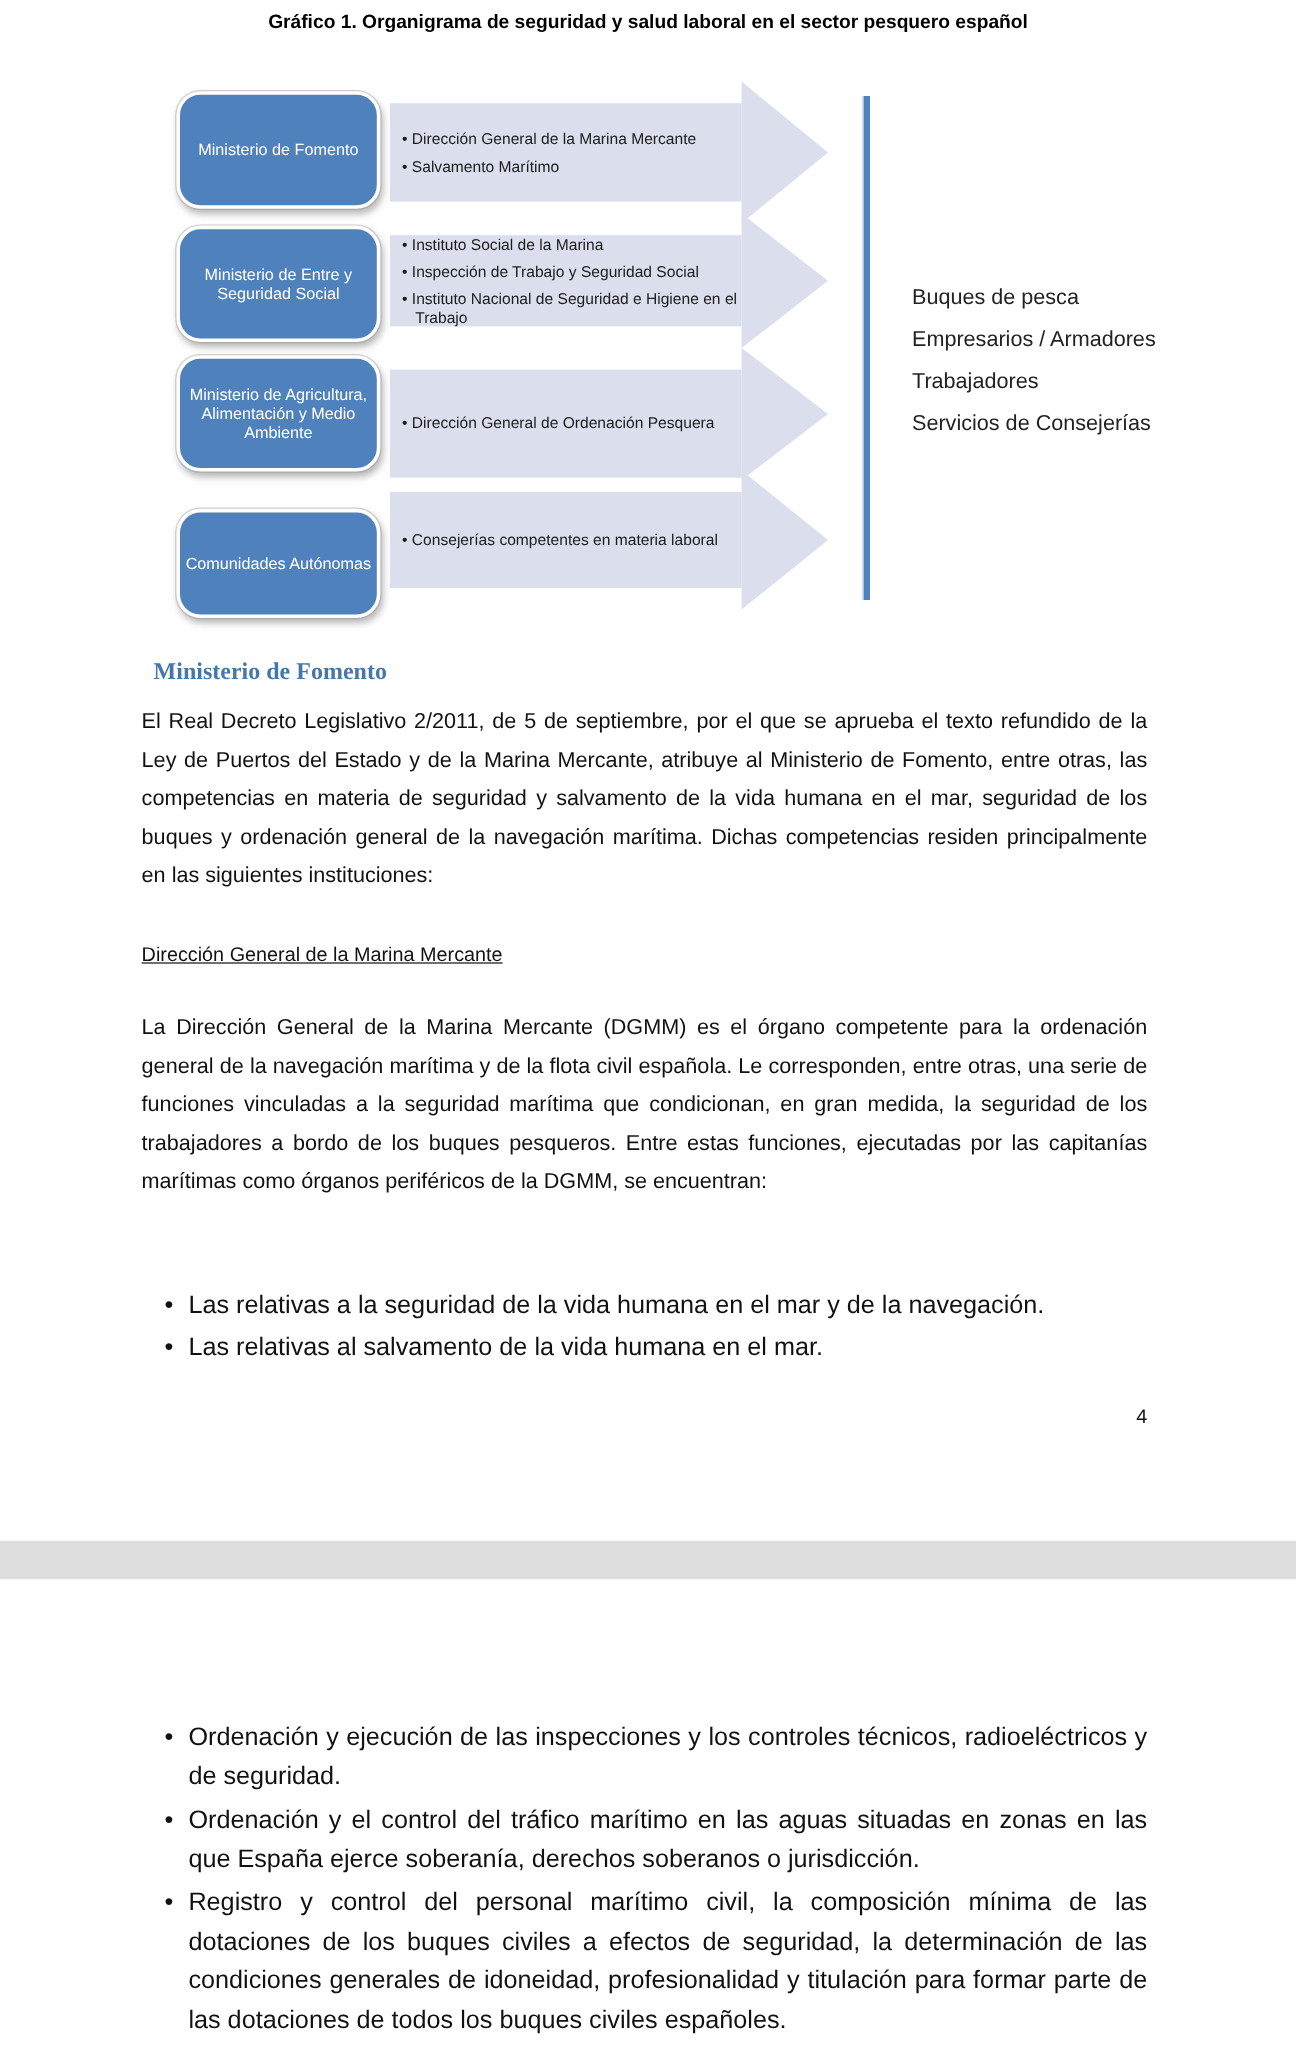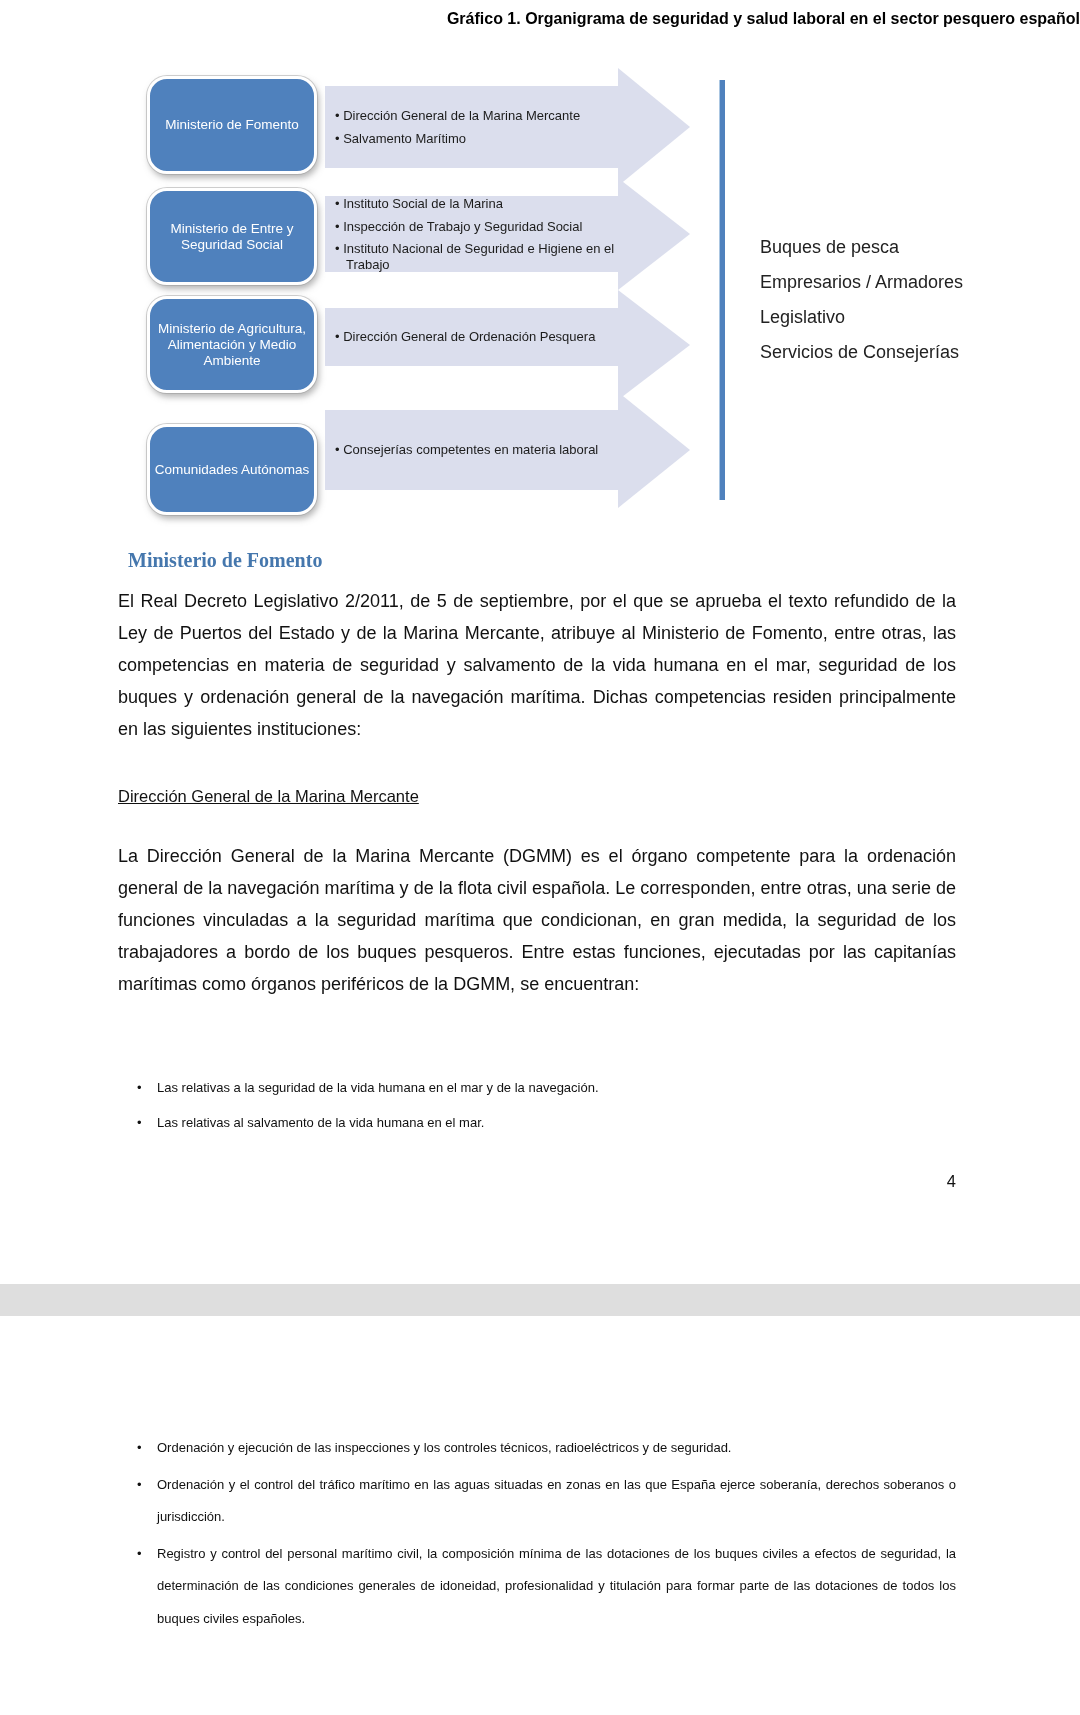--- a/index.html
+++ b/index.html
@@ -1,38 +1,38 @@
 <!DOCTYPE html>
 <html><head>
 <meta charset="utf-8">
 <style>
   html,body{margin:0;padding:0;background:#fff;}
   .page{position:relative;width:1080px;height:1715px;background:#fff;overflow:hidden;
         font-family:"Liberation Sans",sans-serif;color:#111;}
 
-  .doc-title{position:absolute;top:10px;left:0;width:1080px;text-align:right;
+  .doc-title{position:absolute;top:10px;left:0;width:1080px;text-align:center;
              font-weight:bold;font-size:16px;color:#000;}
 
   
   .obox{position:absolute;left:147px;width:170px;box-sizing:border-box;
         background:#4f81bd;border:3px solid #fff;border-radius:20px;
         box-shadow:0 0 0 1px rgba(150,150,150,.45), 2px 4px 6px rgba(110,110,110,.5);
         color:#fff;display:flex;align-items:center;justify-content:center;
         text-align:center;font-size:13.5px;line-height:16px;padding:4px;}
   .b1{top:76px;height:98px}
   .b2{top:188px;height:97px}
   .b3{top:296px;height:97px}
   .b4{top:424px;height:91px}
 
   .arrow-body{position:absolute;left:325px;width:293px;box-sizing:border-box;
               background:#dbdeed;display:flex;flex-direction:column;justify-content:center;
               font-size:13px;line-height:15.5px;color:#1c1c1c;padding:2px 2px 2px 10px;}
   .a1{top:86px;height:82px}
   .a2{top:196px;height:76px}
-  .a3{top:308px;height:58px}
+  .a3{top:308px;height:90px}
   .a4{top:410px;height:80px}
   .ar-item{margin:3.5px 0;padding-left:11px;text-indent:-11px;}
   .ar-item::before{content:"• ";}
 
   .arrow-head{position:absolute;left:618px;width:0;height:0;border-style:solid;
               border-color:transparent transparent transparent #dbdeed;}
   .h1{top:68px;border-width:59px 0 59px 72px}
   .h2{top:178px;border-width:56px 0 56px 72px}
   .h3{top:290px;border-width:55px 0 55px 72px}
   .h4{top:392px;border-width:58px 0 58px 72px}
@@ -44,21 +44,21 @@
 
   
   .h-blue{position:absolute;left:128px;top:549px;margin:0;
           font-family:"Liberation Serif",serif;font-size:20px;font-weight:bold;color:#4577ad;}
   .para{position:absolute;left:118px;width:838px;margin:0;
         font-size:18px;line-height:32px;text-align:justify;}
   .p1{top:585px}
   .p2{top:840px}
   .subhead{position:absolute;left:118px;top:787px;font-size:16.5px;text-decoration:underline;}
 
-  .blist{position:absolute;left:118px;width:838px;margin:0;padding:0;list-style:none;font-size:13px;}
+  .blist{position:absolute;left:118px;width:838px;margin:0;padding:0;list-style:none;font-size:21px;}
   .bi{position:relative;padding-left:39px;}
   .bi::before{content:"•";position:absolute;left:19px;}
   .mid{top:1070px}
   .mid .bi{line-height:35px;}
   .bottom{top:1432px}
   .bottom .bi{line-height:32.5px;margin-bottom:4px;text-align:justify;}
 
   .pagenum{position:absolute;top:1172px;right:124px;font-size:16.5px;}
   .band{position:absolute;left:0;top:1284px;width:1080px;height:32px;background:#dedede;}
 </style>
@@ -109,21 +109,21 @@
     <div class="ar-item"><span>Consejerías competentes en materia laboral</span></div>
       </div>
     <div class="arrow-head h4"></div>
 
     <div class="vbar"></div>
 
     <div class="rlabels">
 
     <div class="rlabel"><span>Buques de pesca</span></div>
         <div class="rlabel"><span>Empresarios / Armadores</span></div>
-        <div class="rlabel"><span>Legislativo</span></div>
+        <div class="rlabel"><span>Trabajadores</span></div>
         <div class="rlabel"><span>Servicios de Consejerías</span></div>
       </div>
   </div>
 
   <h2 class="h-blue">Ministerio de Fomento</h2>
 
   <p class="para p1">El Real Decreto Legislativo 2/2011, de 5 de septiembre, por el que se aprueba el texto refundido de la Ley de Puertos del Estado y de la Marina Mercante, atribuye al Ministerio de Fomento, entre otras, las competencias en materia de seguridad y salvamento de la vida humana en el mar, seguridad de los buques y ordenación general de la navegación marítima. Dichas competencias residen principalmente en las siguientes instituciones:</p>
 
   <div class="subhead">Dirección General de la Marina Mercante</div>
 

